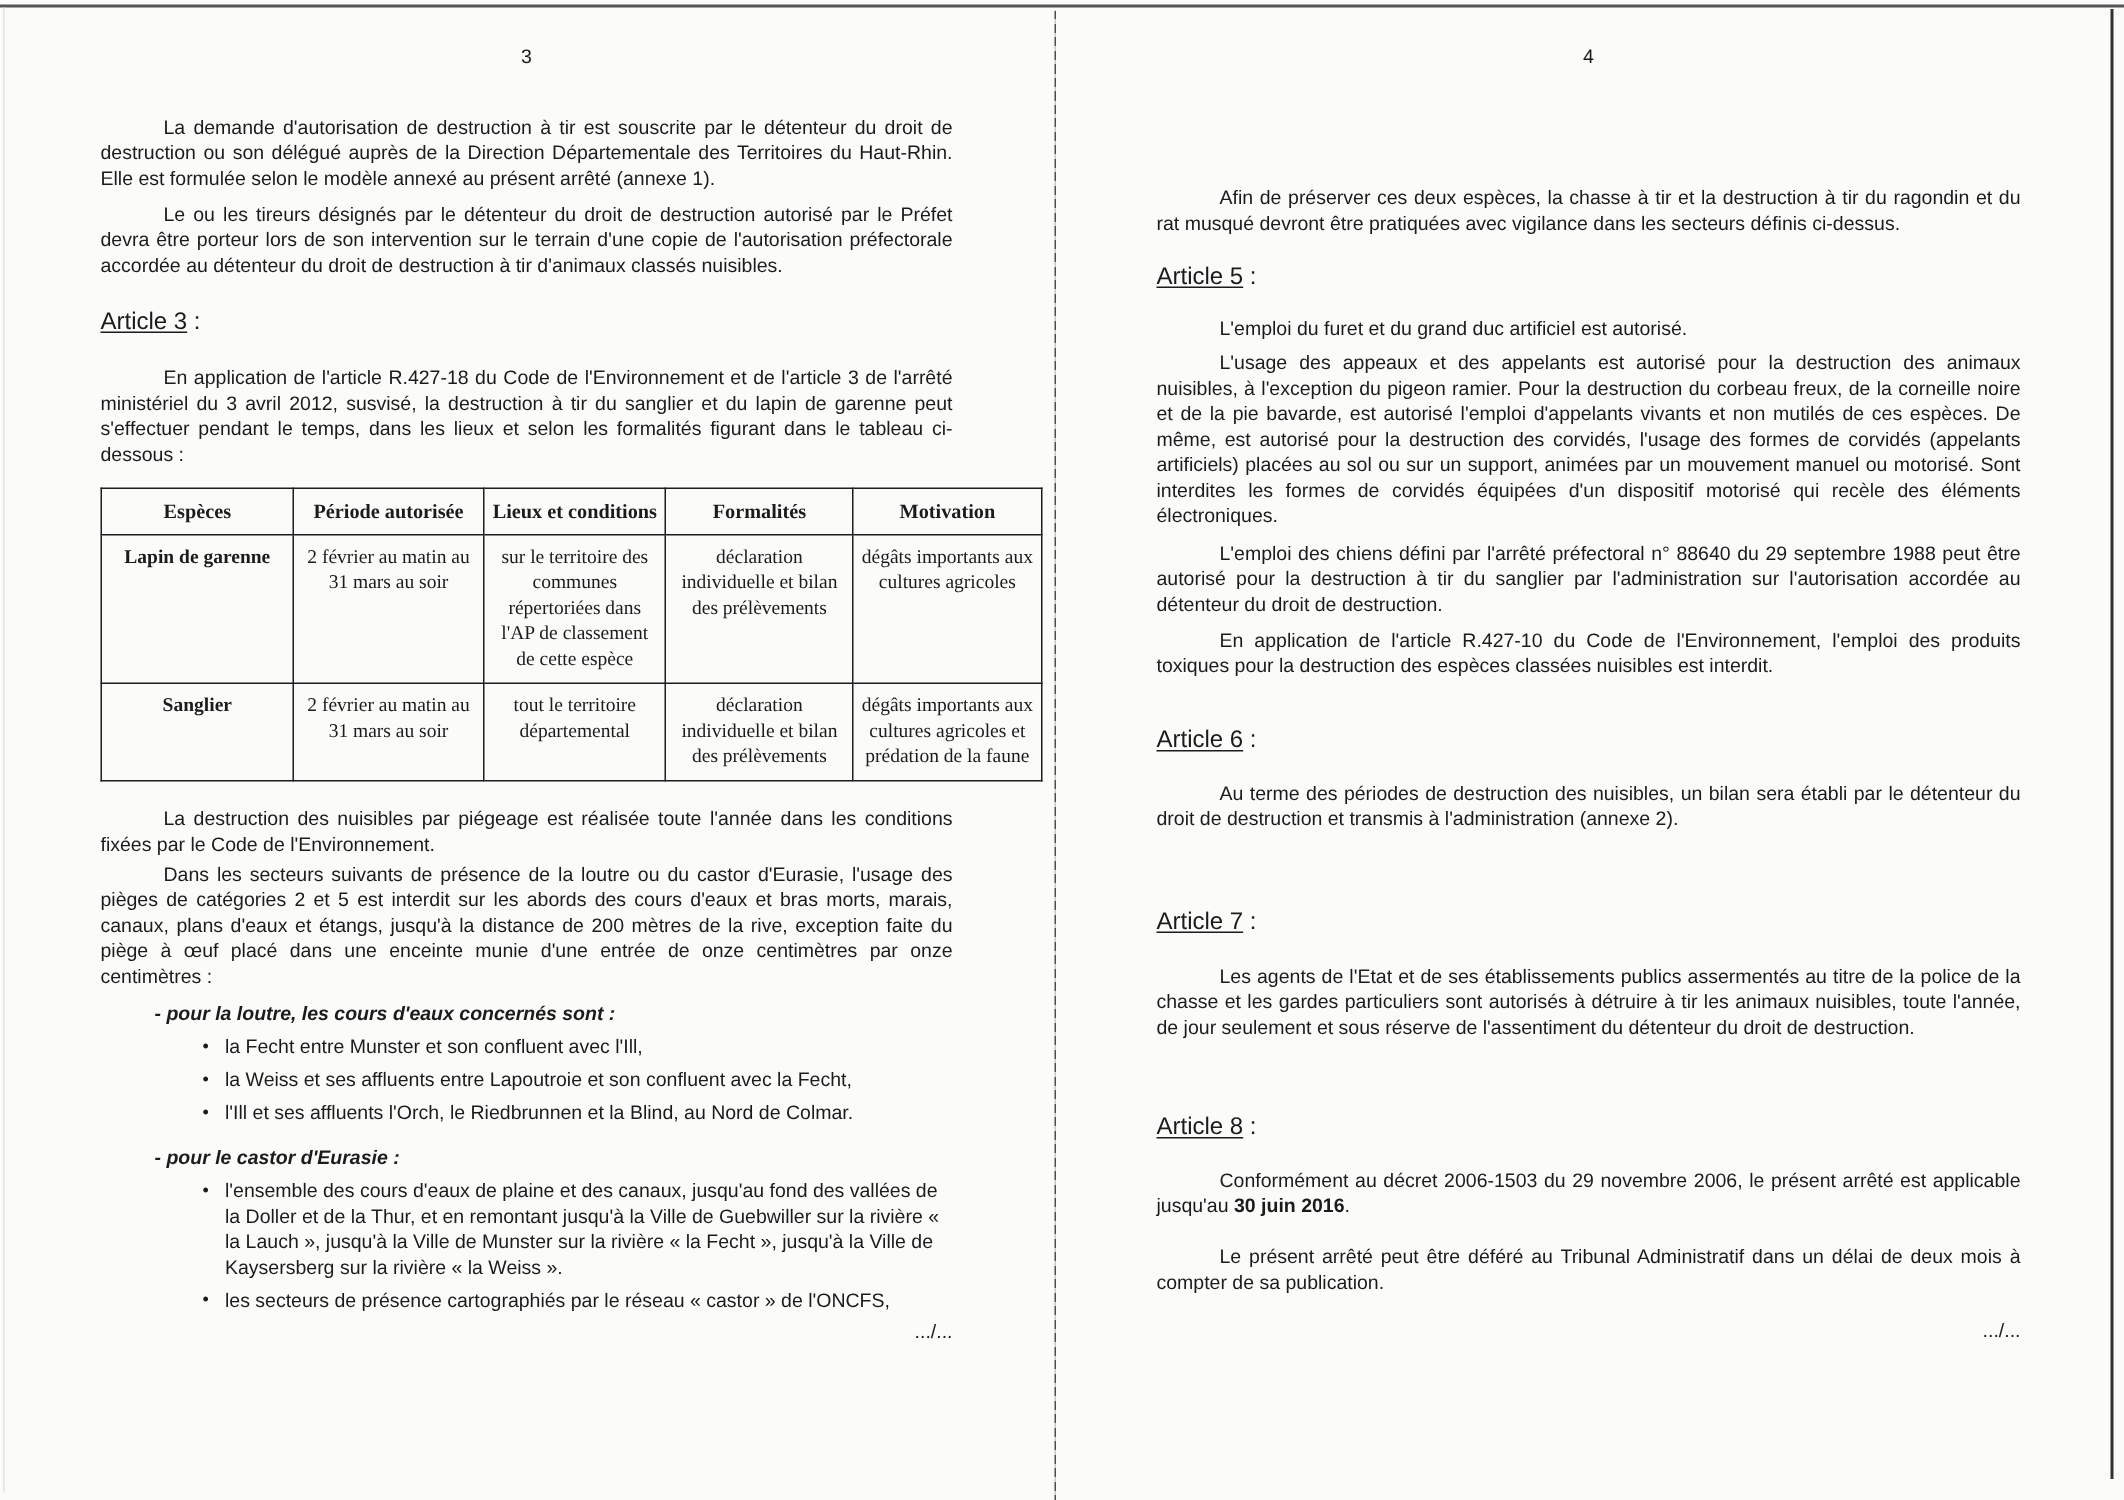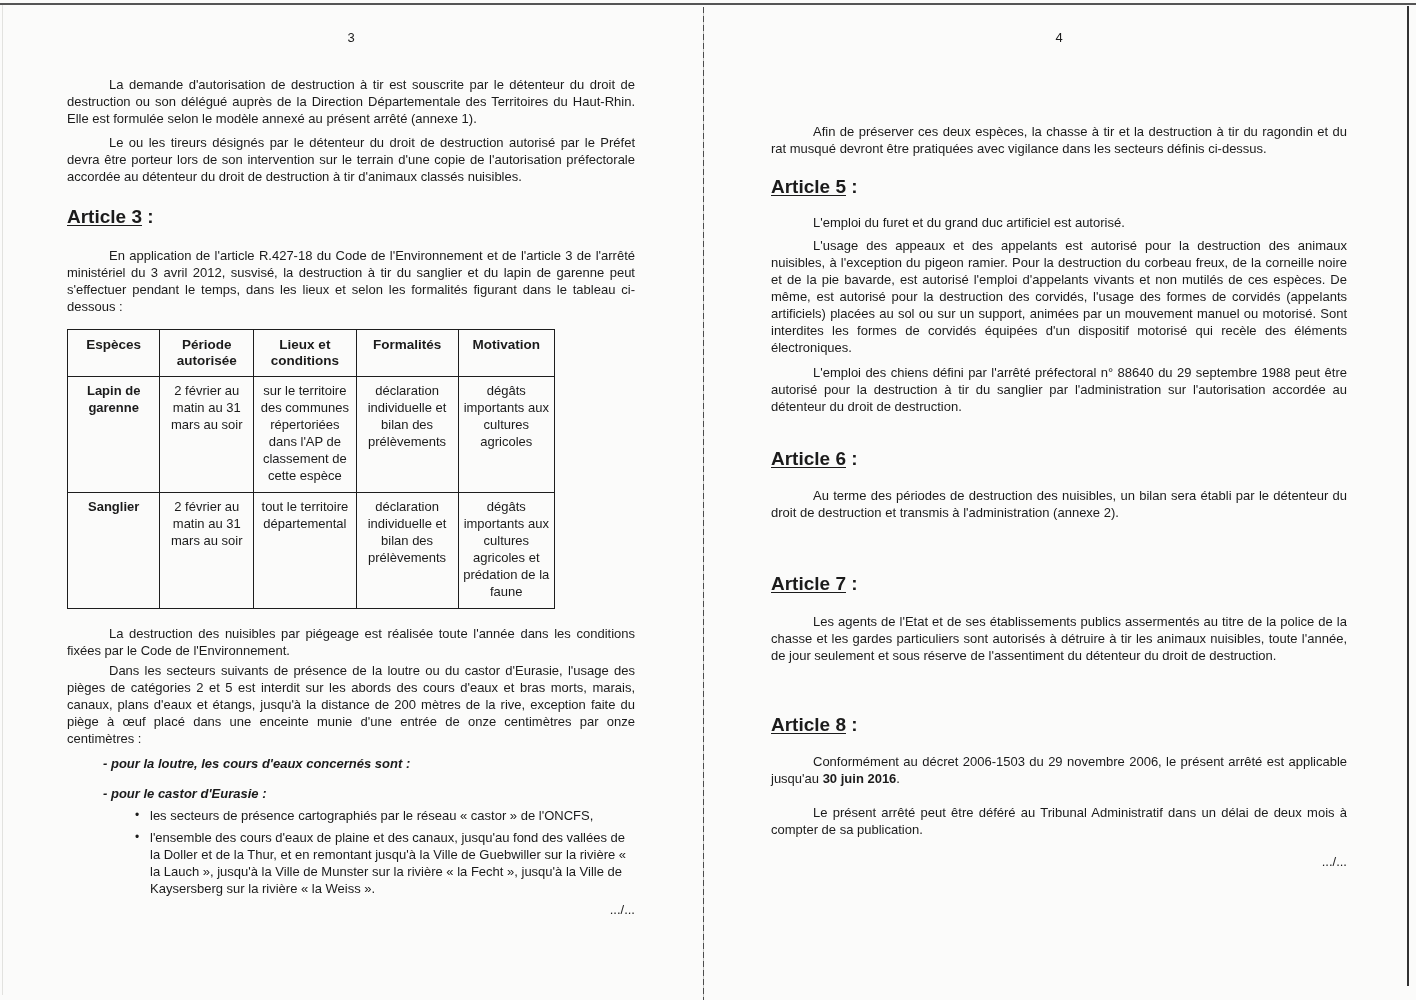--- a/index.html
+++ b/index.html
@@ -32,39 +32,39 @@
   
   .page { position: absolute; top: 0; }
   .page-left  { left: 67px;  width: 568px; }
   .page-right { left: 771px; width: 576px; }
   .page-num { text-align: center; font-size: 13px; margin-top: 30px; }
   
   .para {
     font-size: 13px; line-height: 17px;
     text-align: justify; text-indent: 42px;
   }
-  .article-heading { font-size: 19px; font-weight: bold; }
+  .article-heading { font-size: 16px; font-weight: normal; }
   .article-heading .u { text-decoration: underline; text-underline-offset: 2px; }
   .subheading {
     font-size: 13px; font-weight: bold; font-style: italic;
     margin-left: 36px; line-height: 17px;
   }
   ul.bullets { margin-top: 5px; padding-left: 83px; list-style: none; }
   ul.bullets li {
     font-size: 13px; line-height: 17px; position: relative;
     margin-bottom: 5px; text-align: left;
   }
   ul.bullets li::before {
     content: "\2022"; position: absolute; left: -15px; font-size: 12px;
   }
   .continuation { font-size: 13px; text-align: right; }
   
   table.decree-table {
-    border-collapse: collapse; width: 488px;
-    font-family: Liberation Sans, sans-serif;
+    border-collapse: collapse; width: 628px;
+    font-family: Liberation Serif, serif;
     margin-top: 14px;
   }
   table.decree-table th, table.decree-table td {
     border: 1.5px solid #1d1d1d; vertical-align: top; text-align: center;
   }
   table.decree-table th {
     font-size: 13.5px; font-weight: bold; text-align: center;
     padding: 7px 2px; line-height: 16px;
   }
   table.decree-table td {
@@ -151,40 +151,46 @@
         <td class="cell-center">dégâts importants aux cultures agricoles et prédation de la faune</td>
       </tr>
     </tbody>
   </table>
 
 
   <p class="para mt-p41">La destruction des nuisibles par piégeage est réalisée toute l'année dans les conditions fixées par le Code de l'Environnement.</p>
   <p class="para mt-p42">Dans les secteurs suivants de présence de la loutre ou du castor d'Eurasie, l'usage des pièges de catégories 2 et 5 est interdit sur les abords des cours d'eaux et bras morts, marais, canaux, plans d'eaux et étangs, jusqu'à la distance de 200 mètres de la rive, exception faite du piège à œuf placé dans une enceinte munie d'une entrée de onze centimètres par onze centimètres :</p>
 
   <div class="subheading mt-loutre">- pour la loutre, les cours d'eaux concernés sont :</div>
+  <ul class="bullets">
+    <li>la Fecht entre Munster et son confluent avec l'Ill,</li>
+    <li>la Weiss et ses affluents entre Lapoutroie et son confluent avec la Fecht,</li>
+    <li>l'Ill et ses affluents l'Orch, le Riedbrunnen et la Blind, au Nord de Colmar.</li>
+  </ul>
 
   <div class="subheading mt-castor">- pour le castor d'Eurasie :</div>
   <ul class="bullets">
+    <li>l'ensemble des cours d'eaux de plaine et des canaux, jusqu'au fond des vallées de la Doller et de la Thur, et en remontant jusqu'à la Ville de Guebwiller sur la rivière « la Lauch », jusqu'à la Ville de Munster sur la rivière « la Fecht », jusqu'à la Ville de Kaysersberg sur la rivière « la Weiss ».</li>
     <li>les secteurs de présence cartographiés par le réseau « castor » de l'ONCFS,</li>
-    <li>l'ensemble des cours d'eaux de plaine et des canaux, jusqu'au fond des vallées de la Doller et de la Thur, et en remontant jusqu'à la Ville de Guebwiller sur la rivière « la Lauch », jusqu'à la Ville de Munster sur la rivière « la Fecht », jusqu'à la Ville de Kaysersberg sur la rivière « la Weiss ».</li>
   </ul>
 
   <div class="continuation mt-dotsL">.../...</div>
 </div>
 
 <div class="page page-right">
   <div class="page-num">4</div>
 
   <p class="para mt-p1R">Afin de préserver ces deux espèces, la chasse à tir et la destruction à tir du ragondin et du rat musqué devront être pratiquées avec vigilance dans les secteurs définis ci-dessus.</p>
 
   <div class="article-heading mt-h5"><span class="u">Article 5</span><span> :</span></div>
 
   <p class="para mt-furet">L'emploi du furet et du grand duc artificiel est autorisé.</p>
   <p class="para mt-usage">L'usage des appeaux et des appelants est autorisé pour la destruction des animaux nuisibles, à l'exception du pigeon ramier. Pour la destruction du corbeau freux, de la corneille noire et de la pie bavarde, est autorisé l'emploi d'appelants vivants et non mutilés de ces espèces. De même, est autorisé pour la destruction des corvidés, l'usage des formes de corvidés (appelants artificiels) placées au sol ou sur un support, animées par un mouvement manuel ou motorisé. Sont interdites les formes de corvidés équipées d'un dispositif motorisé qui recèle des éléments électroniques.</p>
   <p class="para mt-chiens">L'emploi des chiens défini par l'arrêté préfectoral n° 88640 du 29 septembre 1988 peut être autorisé pour la destruction à tir du sanglier par l'administration sur l'autorisation accordée au détenteur du droit de destruction.</p>
+  <p class="para mt-tox">En application de l'article R.427-10 du Code de l'Environnement, l'emploi des produits toxiques pour la destruction des espèces classées nuisibles est interdit.</p>
 
   <div class="article-heading mt-h6"><span class="u">Article 6</span><span> :</span></div>
 
   <p class="para mt-p6">Au terme des périodes de destruction des nuisibles, un bilan sera établi par le détenteur du droit de destruction et transmis à l'administration (annexe 2).</p>
 
   <div class="article-heading mt-h7"><span class="u">Article 7</span><span> :</span></div>
 
   <p class="para mt-p7">Les agents de l'Etat et de ses établissements publics assermentés au titre de la police de la chasse et les gardes particuliers sont autorisés à détruire à tir les animaux nuisibles, toute l'année, de jour seulement et sous réserve de l'assentiment du détenteur du droit de destruction.</p>
 
   <div class="article-heading mt-h8"><span class="u">Article 8</span><span> :</span></div>

